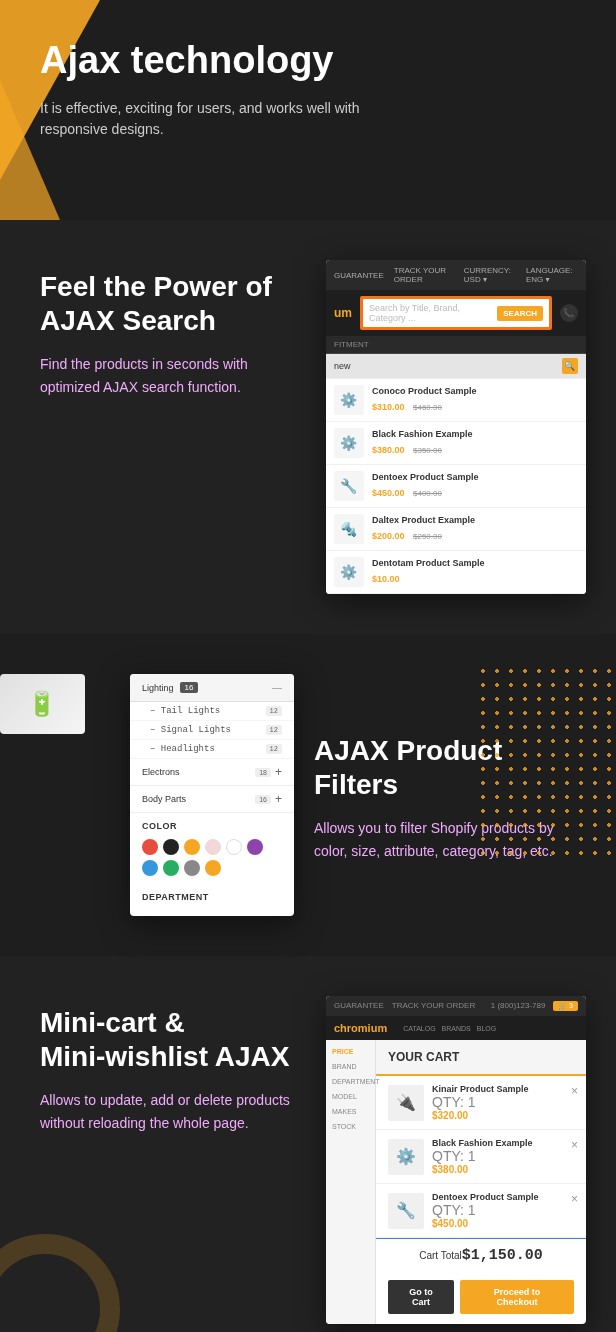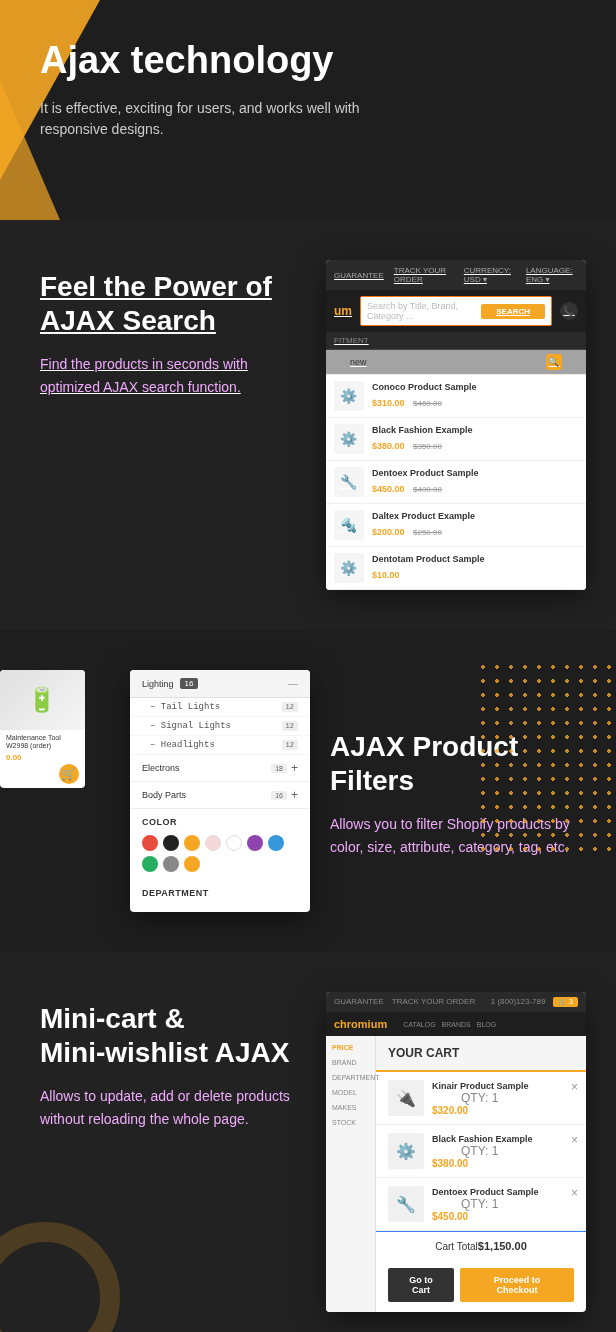--- a/index.html
+++ b/index.html
@@ -46,21 +46,20 @@
     }
 
     
     .ajax-search-section {
       background: #222;
       padding: 40px 30px 40px 40px;
       display: flex;
       align-items: flex-start;
       gap: 20px;
       position: relative;
-      text-decoration: underline;
     }
     .ajax-search-text {
       flex: 1;
       padding-top: 10px;
     }
     .section-title {
       font-size: 28px;
       font-weight: 900;
       color: #fff;
       line-height: 1.2;
@@ -98,35 +97,35 @@
       gap: 8px;
     }
     .mockup-logo {
       color: #f5a623;
       font-weight: 900;
       font-size: 12px;
     }
     .mockup-search-bar {
       flex: 1;
       background: #fff;
-      border: 1px solid #f97316;
+      border: 3px solid #f97316;
       border-radius: 2px;
       padding: 4px 6px;
       font-size: 10px;
       color: #333;
       display: flex;
       align-items: center;
       justify-content: space-between;
     }
     .search-btn {
       background: #f5a623;
       color: #fff;
       font-size: 8px;
       font-weight: bold;
-      padding: 3px 15px;
+      padding: 3px 6px;
       border-radius: 2px;
     }
     .mockup-tabs {
       background: #2a2a2a;
       padding: 4px 8px;
       font-size: 8px;
       color: #888;
       border-bottom: 1px solid #444;
     }
     .search-results {
@@ -159,21 +158,21 @@
     
     .filters-section {
       background: #1e1e1e;
       padding: 40px 30px 40px 40px;
       display: flex;
       align-items: flex-start;
       gap: 20px;
       position: relative;
     }
     .filters-mockup {
-      width: 180px;
+      width: 164px;
       background: #fff;
       border-radius: 4px;
       overflow: hidden;
       box-shadow: 0 8px 30px rgba(0,0,0,0.5);
       flex-shrink: 0;
       position: relative;
       z-index: 2;
     }
     .filter-header {
       background: #f5f5f5;
@@ -329,40 +328,40 @@
       background: #f0f0f0;
       border-radius: 2px;
       display: flex;
       align-items: center;
       justify-content: center;
       font-size: 16px;
       flex-shrink: 0;
     }
     .cart-item-info { flex: 1; }
     .cart-item-name { font-size: 9px; color: #333; font-weight: 600; }
-    .cart-item-qty { font-size: 12px; color: #888; margin-left: 29px; }
+    .cart-item-qty { font-size: 14px; color: #888; }
     .cart-item-price { font-size: 10px; color: #f5a623; font-weight: bold; }
     .cart-item-close {
       position: absolute;
       right: 8px;
       top: 8px;
       color: #999;
       font-size: 12px;
       cursor: pointer;
     }
     .cart-total-row {
       display: flex;
       align-items: center;
       justify-content: center;
       padding: 8px 12px;
       border-top: 1px solid #3b82f6;
       font-size: 10px;
       color: #333;
     }
-    .cart-total-amount { font-weight: bold; font-size: 11px; color: #333; }
+    .cart-total-amount { font-weight: bold; font-size: 15px; color: #333; font-family: Liberation Mono, monospace; }
     .cart-buttons {
       display: flex;
       gap: 6px;
       padding: 8px 12px 10px;
     }
     .cart-btn-goto {
       background: #333;
       color: #fff;
       font-size: 9px;
       font-weight: bold;
@@ -470,21 +469,21 @@
       </div>
       <div style="width:18px;height:18px;background:#333;border-radius:50%;display:flex;align-items:center;justify-content:center;">
         <span style="font-size:9px">📞</span>
       </div>
     </div>
 
     <div class="mockup-tabs">
       <span>FITMENT</span>
     </div>
 
-    <div style="background:#a3a3a3;padding:4px 24px;border-bottom:1px solid #eee;display:flex;align-items:center;gap:4px;">
+    <div style="background:#e5e5e5;padding:4px 8px;border-bottom:1px solid #eee;display:flex;align-items:center;gap:4px;">
       <span style="font-size:9px;color:#333;flex:1">new</span>
       <div style="width:16px;height:16px;background:#f5a623;border-radius:2px;display:flex;align-items:center;justify-content:center;">
         <span style="font-size:9px;color:#fff">🔍</span>
       </div>
     </div>
 
     <div class="search-results">
       <div class="search-result-item">
         <div class="result-icon">⚙️</div>
         <div class="result-info">
@@ -535,27 +534,20 @@
         </div>
       </div>
     </div>
   </div>
 </section>
 
 <section class="filters-section">
 
   <div class="left-product-strip">
     <div class="strip-img">🔋</div>
-    <div class="strip-info">
-      <div class="strip-name">Maintenance Tool W2998 (order)</div>
-      <div class="strip-price">0.00</div>
-      <div style="display:flex;justify-content:flex-end;margin-top:2px;">
-        <div class="strip-add-btn">🛒</div>
-      </div>
-    </div>
   </div>
 
   <div style="margin-left: 90px;">
     <div class="filters-mockup">
 
       <div class="filter-header">
         <span>Lighting</span>
         <span class="filter-tag">16</span>
         <span class="filter-expand">—</span>
       </div>

